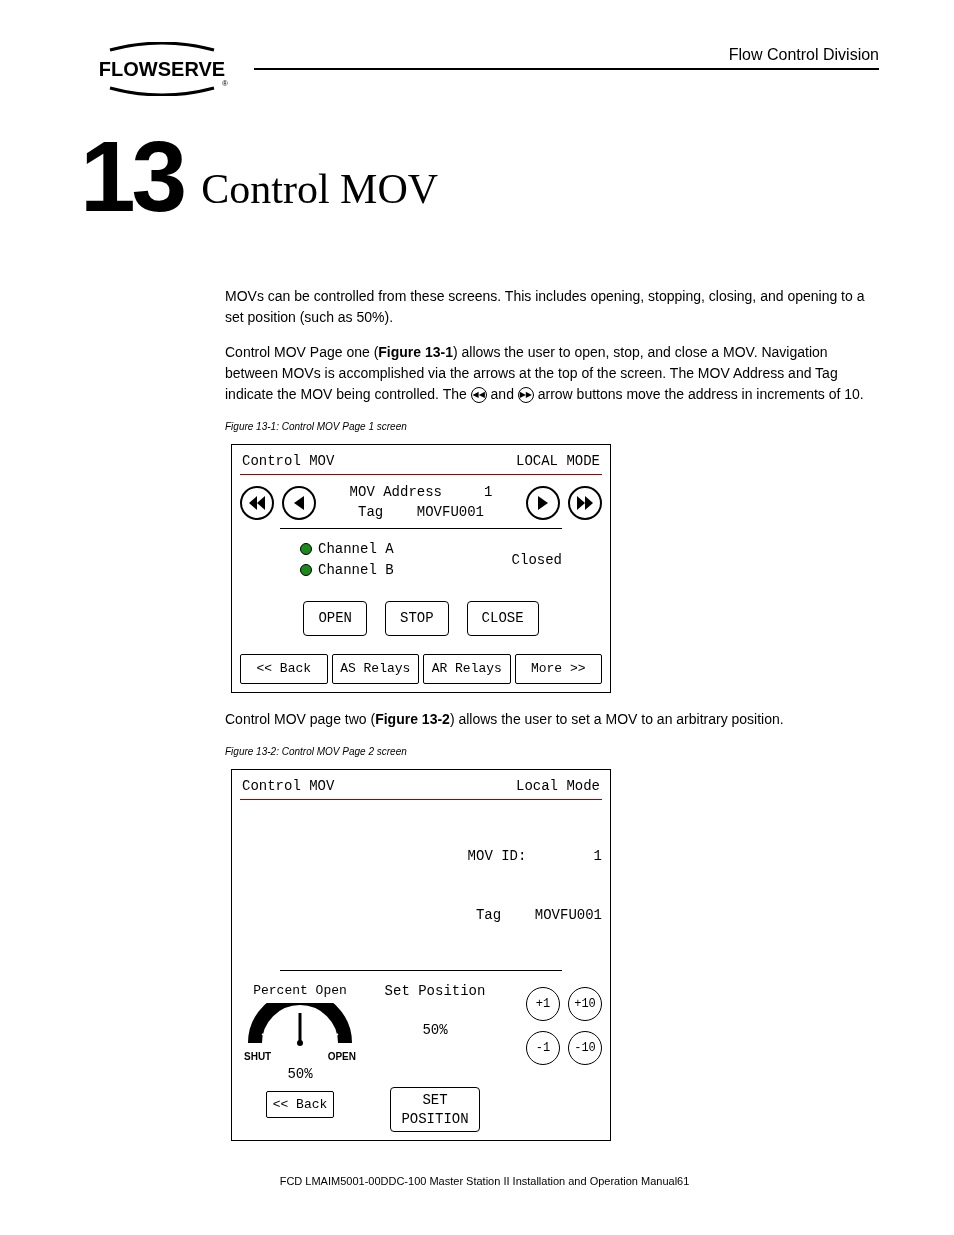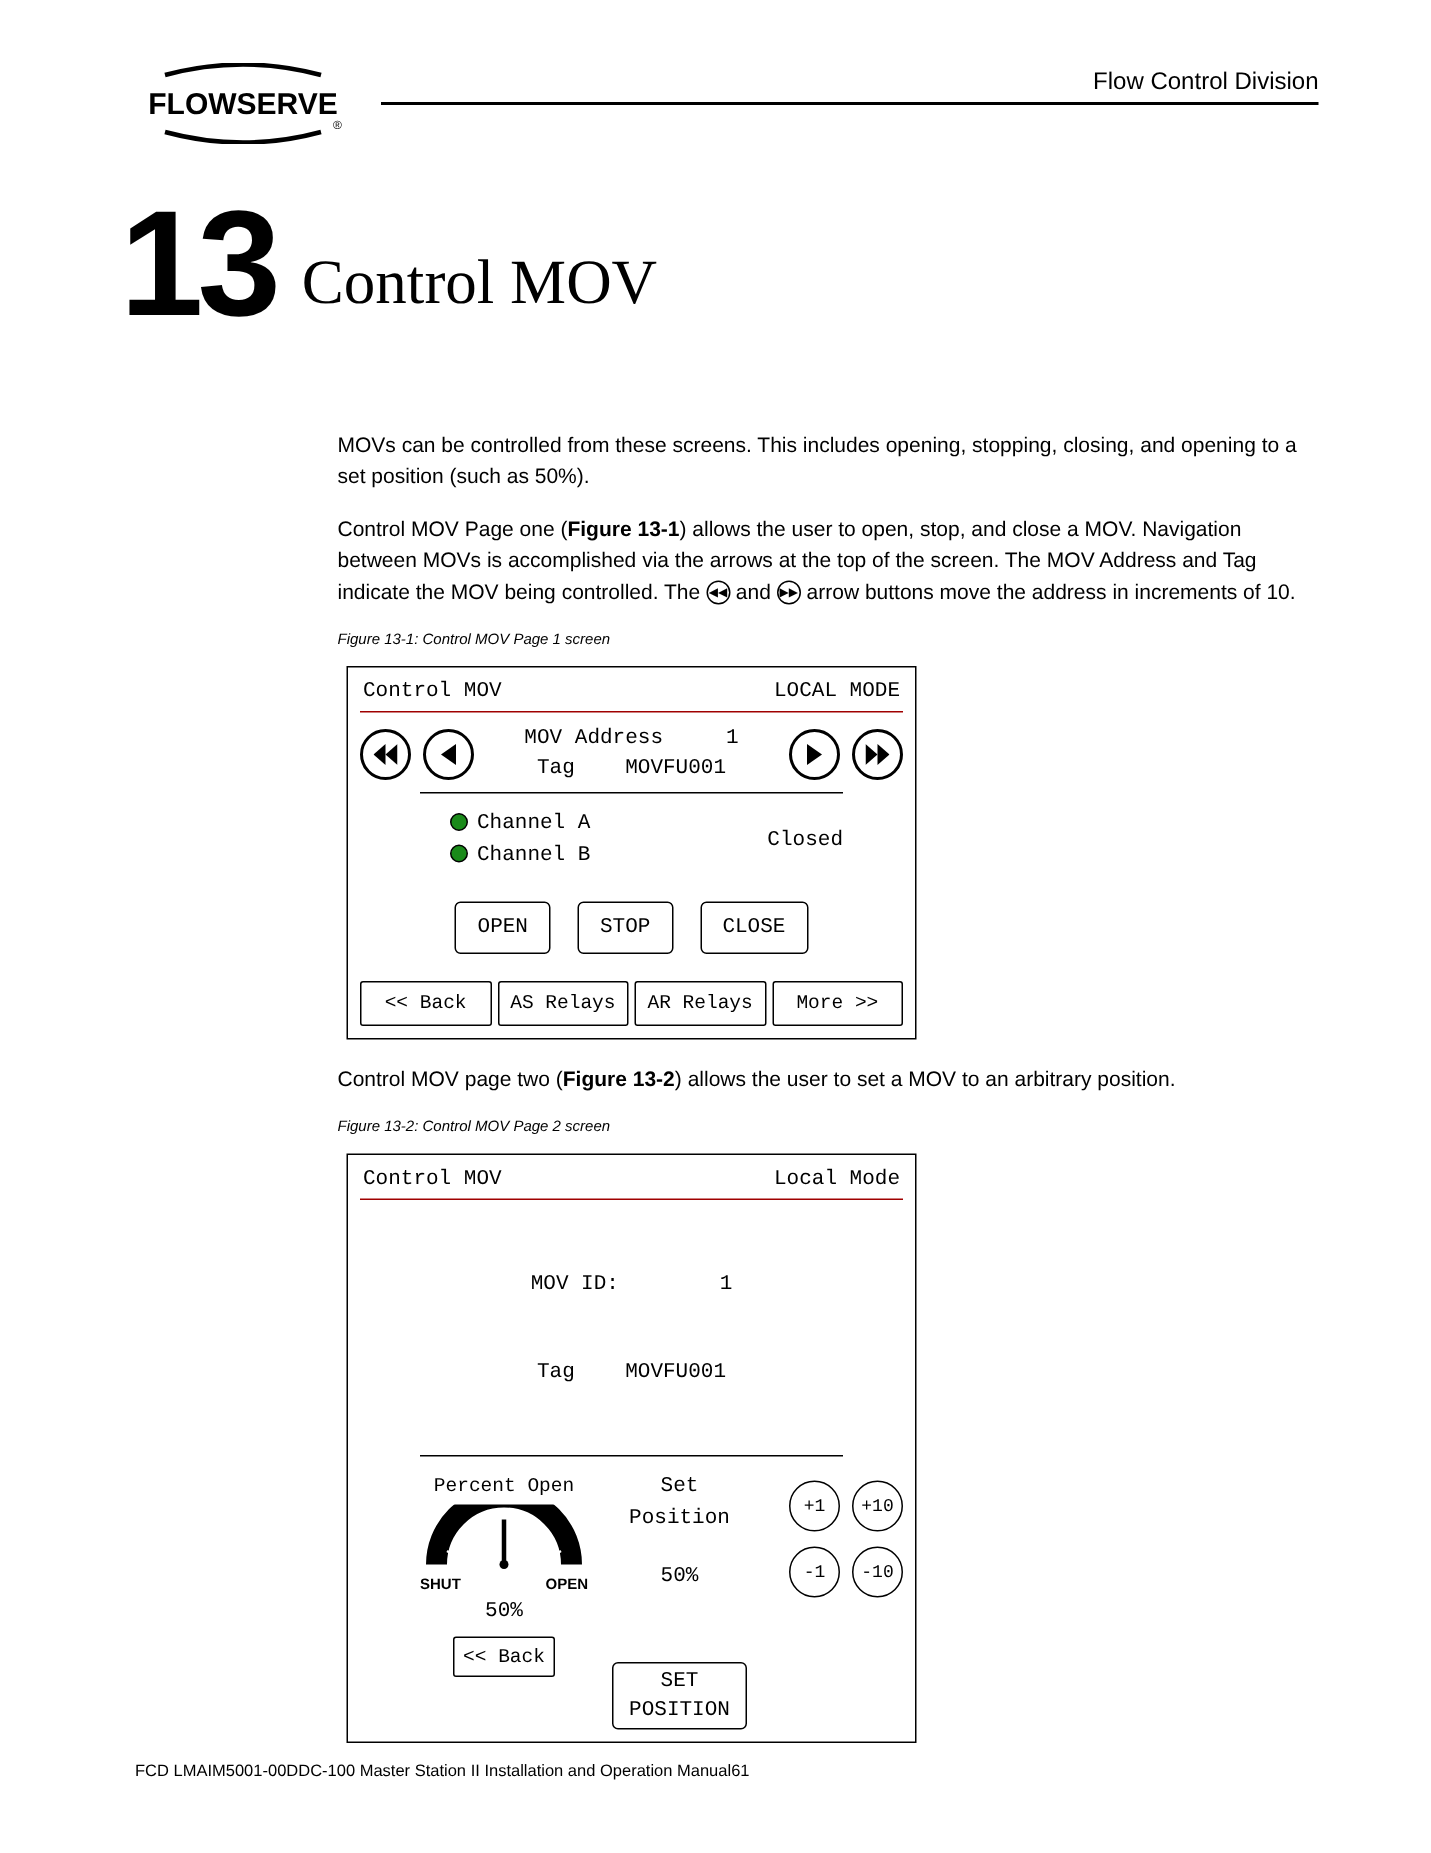--- a/index.html
+++ b/index.html
@@ -169,21 +169,21 @@
     border-radius: 2px;
     padding: 4px 6px;
     font-size: 13px;
     flex: 1;
   }
   .screen2 .set-area {
     display: flex;
     margin-top: 10px;
     gap: 10px;
   }
-  .gauge-col { width: 120px; text-align: center; margin-left: 36px; }
+  .gauge-col { width: 120px; text-align: center; }
   .gauge-label { font-size: 13px; }
   .gauge {
     position: relative;
     height: 46px;
     margin-top: 2px;
   }
   .gauge-txt {
     display: flex;
     justify-content: space-between;
     font-family: Arial, sans-serif;
@@ -231,21 +231,21 @@
     align-items: center;
     justify-content: center;
     font-size: 8px;
   }
   .footer {
     position: absolute;
     bottom: 48px;
     left: 90px;
     right: 75px;
     display: flex;
-    justify-content: flex-start;
+    justify-content: center;
     font-size: 11px;
   }
 </style>
 </head>
 <body>
 
 <div class="page">
   <div class="header">
     <div class="logo">
       <svg viewBox="0 0 144 54" width="144" height="54">
@@ -333,21 +333,21 @@
       <span>Control MOV page two (</span><b>Figure 13-2</b><span>) allows the user to set a MOV to an arbitrary position.</span>
     </p>
 
     <div class="figcap">Figure 13-2: Control MOV Page 2 screen</div>
 
     <div class="screen screen2">
       <div class="scr-head">
         <span>Control MOV</span>
         <span>Local Mode</span>
       </div>
-      <div class="addr-mid" style="margin-top:8px; white-space:pre; text-align:center;">
+      <div class="addr-mid" style="margin-top:8px; white-space:pre; text-align:right;">
         <div>MOV ID:        1</div>
         <div>Tag    MOVFU001</div>
       </div>
       <hr class="hr-thin">
       <div class="set-area">
         <div class="gauge-col">
           <div class="gauge-label">Percent Open</div>
           <div class="gauge">
             <svg viewBox="0 0 120 46" width="120" height="46">
               <path d="M 15 40 A 45 45 0 0 1 105 40" stroke="#000" stroke-width="14" fill="none"></path>

